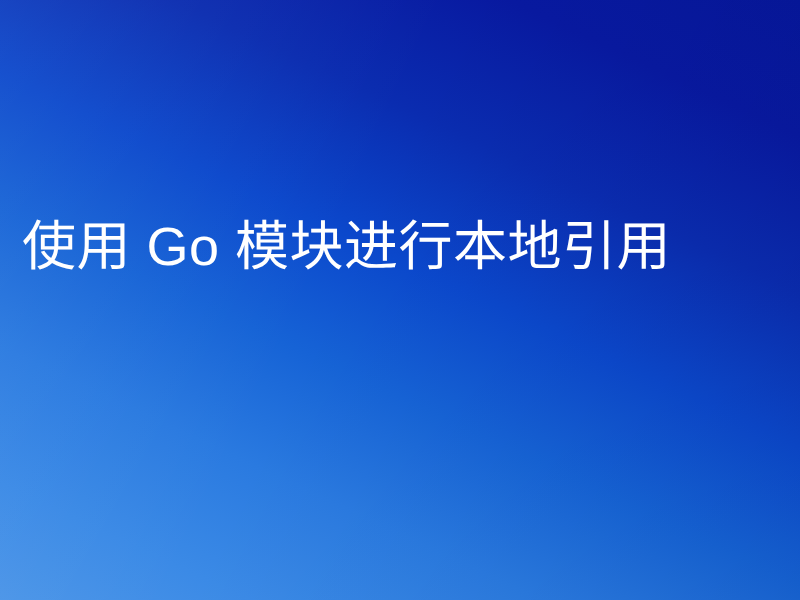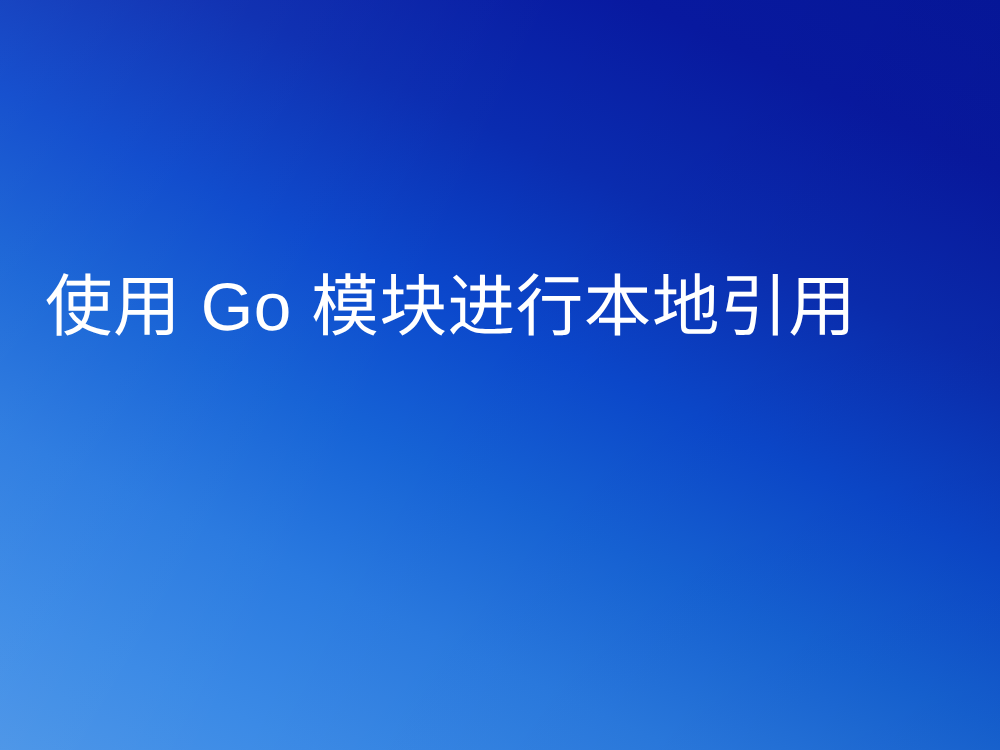--- a/index.html
+++ b/index.html
@@ -44,21 +44,21 @@
     background-image: linear-gradient(
         115deg,
         rgba(255, 255, 255, 0.055) 0%,
         rgba(255, 255, 255, 0.00) 42%,
         rgba(0, 0, 0, 0.05) 100%
     );
   }
 
   #title-block {
     position: absolute;
-    left: 36px;
+    left: 22px;
     top: 204px;
     width: 700px;
     z-index: 2;
   }
 
   #slide-title {
     margin: 0;
     color: #ffffff;
     font-family: "Liberation Sans", "DejaVu Sans", sans-serif;
     font-size: 54px;

